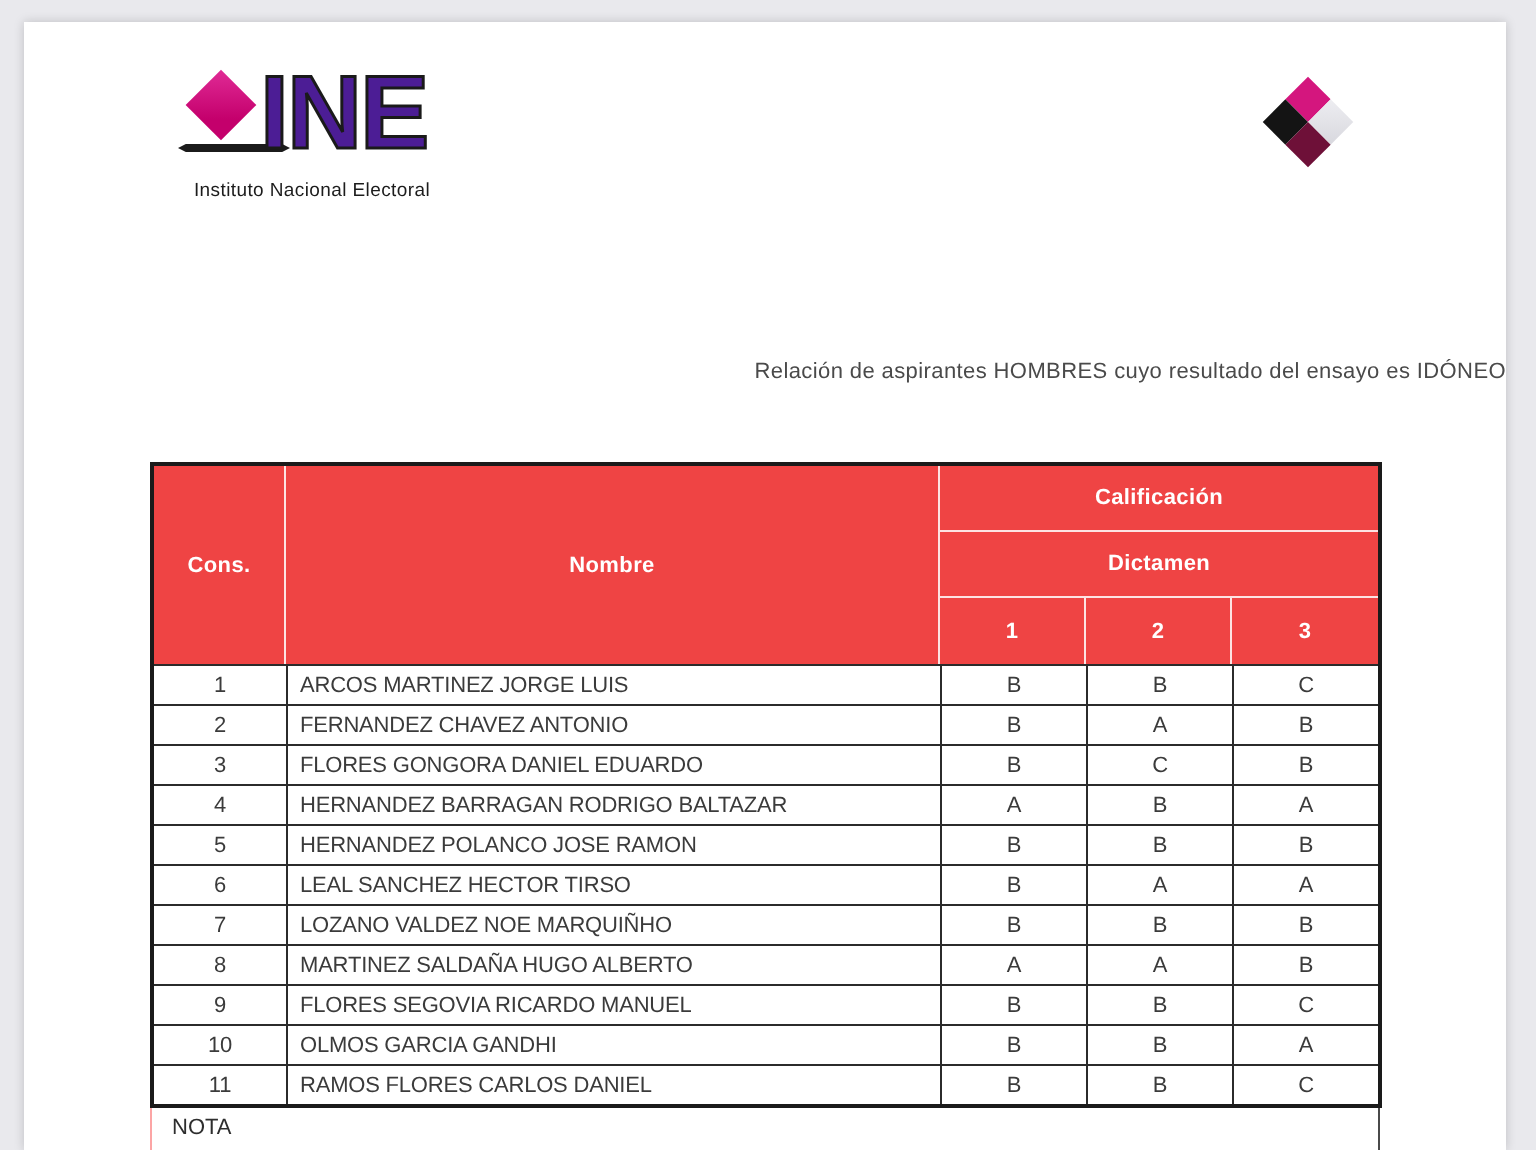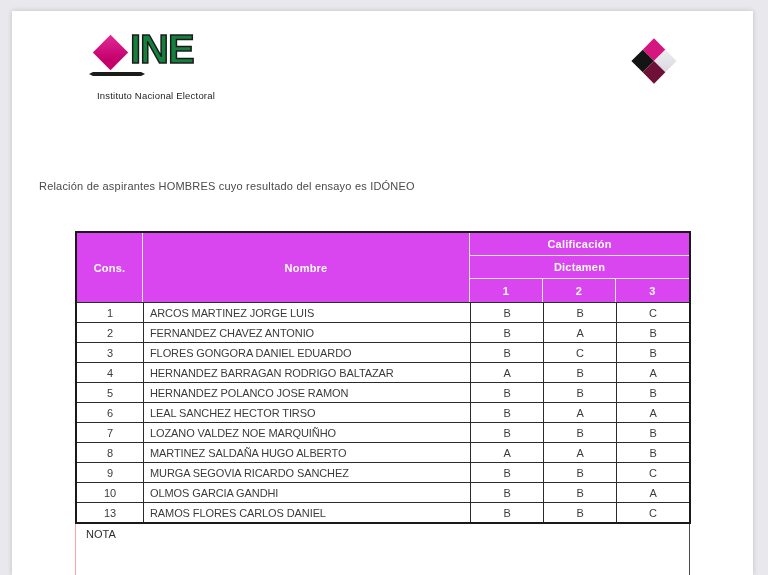--- a/index.html
+++ b/index.html
@@ -23,21 +23,21 @@
     background:linear-gradient(135deg,#e02b96 0%,#c4006c 70%);
     transform:rotate(45deg);
   }
   .ine-base-bar {
     position:absolute; left:13px; top:40px; width:56px; height:4px;
     background:#1b1b1b;
     clip-path:polygon(0 50%,7% 0,93% 0,100% 50%,93% 100%,7% 100%);
   }
   .ine-wordmark {
     position:absolute; left:54px; top:-5px;
-    font-size:40px; font-weight:bold; color:#15803d;
+    font-size:52px; font-weight:bold; color:#4c1d95;
     letter-spacing:-1px; -webkit-text-stroke:1.5px #1a1a1a;
   }
   .ine-caption {
     position:absolute; left:0; top:58px; width:160px;
     font-size:9.5px; font-weight:normal; color:#1c1c1c;
     text-align:center; white-space:nowrap; letter-spacing:.2px;
   }
 
   
   .mark { position:absolute; left:618px; top:26px; width:48px; height:48px; }
@@ -54,39 +54,39 @@
   
   .doc-title {
     position:absolute; top:97px; left:0; right:0; text-align:center;
   }
   .doc-title span {
     display:inline-block; max-width:640px;
     font-size:11.5px; font-weight:bold; color:#242424;
     line-height:1.55; letter-spacing:.1px;
   }
   .doc-subtitle {
-    position:absolute; top:169px; left:0; right:0; text-align:left;
+    position:absolute; top:169px; left:0; right:0; text-align:right;
     font-size:11px; color:#4a4a4a; letter-spacing:.2px;margin-left:27px;
   }
 
   
   .content { position:absolute; left:63px; top:220px; width:615px; }
 
   table {
     width:615px; table-layout:fixed;
     border:2px solid #1a1a1a; border-spacing:0;
   }
   col.c-cons { width:66px; }
   col.c-nombre { width:327px; }
   col.c-g { width:73px; }
 
   thead th {
-    background:#d946ef; color:#ffffff;
+    background:#ef4444; color:#ffffff;
     font-size:11px; font-weight:bold; text-align:center;
-    height:23px; letter-spacing:.2px;
+    height:33px; letter-spacing:.2px;
   }
   thead th.h-div-r { border-right:1px solid rgba(255,255,255,.85);margin-top:32px; }
   thead th.h-div-b { border-bottom:1px solid rgba(255,255,255,.85); }
 
   tbody td {
     height:20px; border-top:1px solid #2b2b2b;
     font-size:11px; color:#3b3b3b; text-align:center;
     letter-spacing:-.1px; overflow:hidden; white-space:nowrap;
   }
   tbody td + td { border-left:1px solid #2b2b2b; }
@@ -203,34 +203,34 @@
           </tr>
           <tr>
             <td>8</td>
             <td class="name-cell">MARTINEZ SALDAÑA HUGO ALBERTO</td>
             <td>A</td>
             <td>A</td>
             <td>B</td>
           </tr>
           <tr>
             <td>9</td>
-            <td class="name-cell">MURGA SEGOVIA RICARDO SANCHEZ</td>
+            <td class="name-cell">FLORES SEGOVIA RICARDO MANUEL</td>
             <td>B</td>
             <td>B</td>
             <td>C</td>
           </tr>
           <tr>
             <td>10</td>
             <td class="name-cell">OLMOS GARCIA GANDHI</td>
             <td>B</td>
             <td>B</td>
             <td>A</td>
           </tr>
           <tr>
-            <td>13</td>
+            <td>11</td>
             <td class="name-cell">RAMOS FLORES CARLOS DANIEL</td>
             <td>B</td>
             <td>B</td>
             <td>C</td>
           </tr>
         </tbody>
     </table>
 
     <div class="nota">
       <div class="nota-label">NOTA</div>

